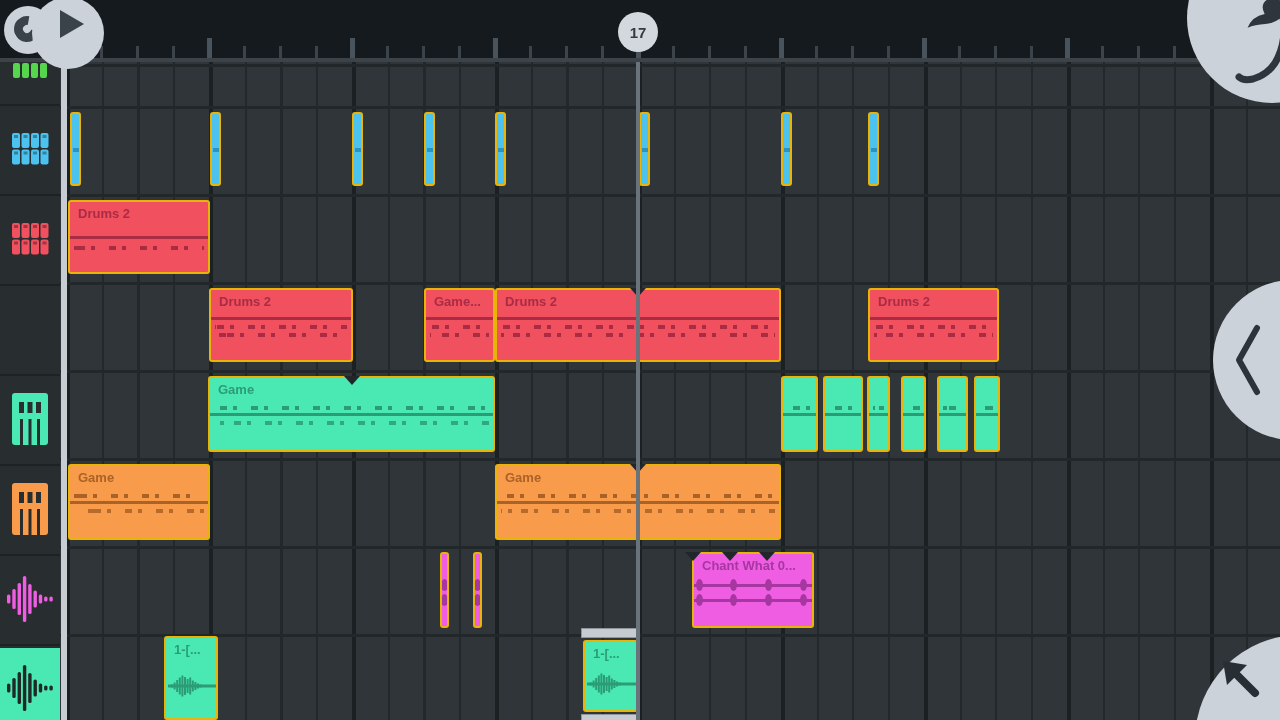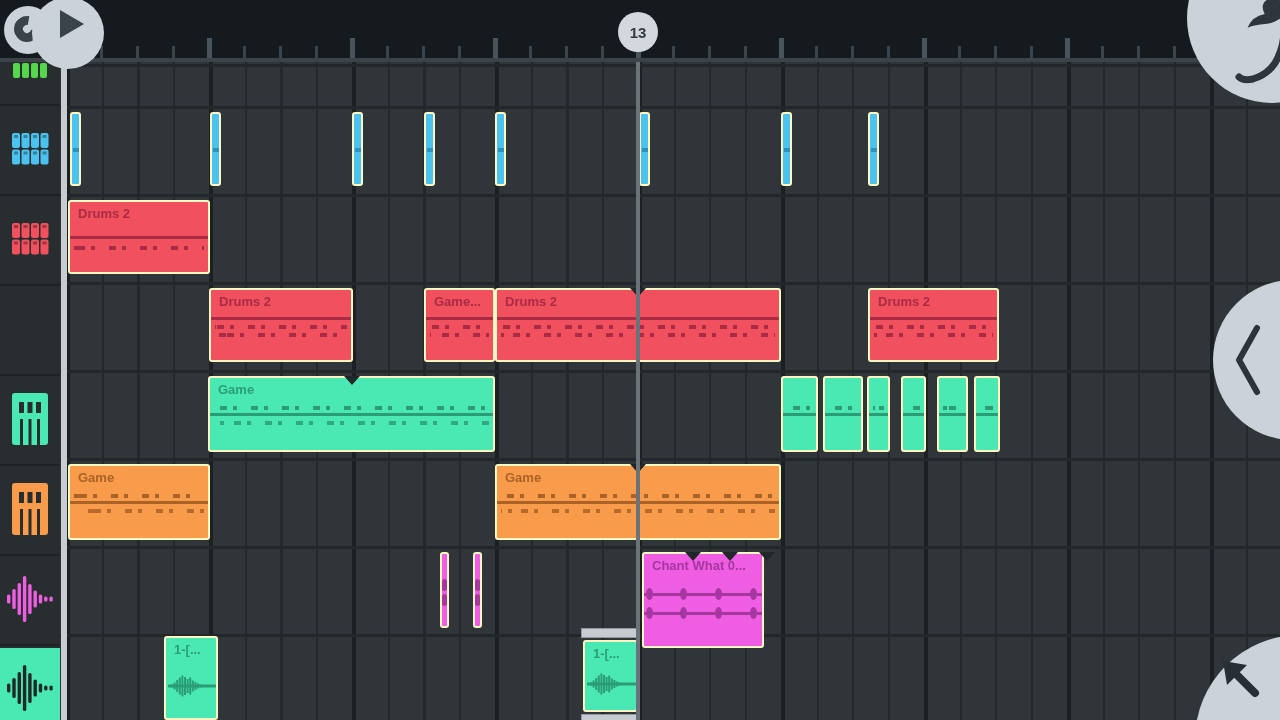--- a/index.html
+++ b/index.html
@@ -29,21 +29,21 @@
   .trackcell.selected{background:#4ae9b4;}
 
   
   #startline{position:absolute;left:61px;top:62px;width:6px;height:658px;background:#c7ccd2;z-index:10;}
   #playhead{position:absolute;left:636px;top:50px;width:4px;height:670px;background:#6b737a;z-index:20;}
   #barbadge{position:absolute;left:618px;top:12px;width:40px;height:40px;border-radius:50%;
     background:#d3d8de;color:#343a41;font-size:15px;font-weight:bold;
     display:flex;align-items:center;justify-content:center;z-index:45;}
 
   
-  .clip{position:absolute;border:2px solid #fef9c3;border-radius:3px;z-index:5;overflow:hidden;}
+  .clip{position:absolute;border:2px solid #eab308;border-radius:3px;z-index:5;overflow:hidden;}
   .clip .label{position:absolute;left:8px;top:4px;font-size:13px;font-weight:bold;white-space:nowrap;}
   .clip .sep{position:absolute;left:0;width:100%;height:3px;}
   .clip .noterow{position:absolute;left:4px;right:4px;height:4px;}
   .clip .mline{position:absolute;left:0;width:100%;height:3px;}
   .marker{position:absolute;width:0;height:0;border-left:8px solid transparent;border-right:8px solid transparent;
     border-top:9px solid #20262a;z-index:6;}
   .handlebar{position:absolute;background:#c7ccd2;border:1px solid #8f969c;z-index:7;}
   .blob{position:absolute;width:7px;height:12px;border-radius:50%;}
 
   
@@ -101,21 +101,21 @@
         <div class="tick major" style="left: 1064.5px;"></div>
         <div class="tick" style="left: 1101.25px;"></div>
         <div class="tick" style="left: 1137px;"></div>
         <div class="tick" style="left: 1172.75px;"></div>
         <div class="tick major" style="left: 1207.5px;"></div>
         <div class="tick" style="left: 1244.25px;"></div>
       </div>
   </div>
 
   <div id="playhead"></div>
-  <div id="barbadge">13</div>
+  <div id="barbadge">17</div>
 
   <div id="sidebar">
       <div class="trackcell" style="top: 0px; height: 44px; align-items: flex-start;">
         <div><svg width="40" height="17" viewBox="0 0 40 17">
             <rect x="3" y="1" width="7" height="15" rx="2" fill="#55d64d"></rect>
             <rect x="12" y="1" width="7" height="15" rx="2" fill="#55d64d"></rect>
             <rect x="21" y="1" width="7" height="15" rx="2" fill="#55d64d"></rect>
             <rect x="30" y="1" width="7" height="15" rx="2" fill="#55d64d"></rect>
           </svg></div>
       </div>
@@ -313,21 +313,21 @@
         <div class="blob" style="background: rgb(166, 54, 160); left: -1px; top: calc(42% - 5px);"></div>
         <div class="blob" style="background: rgb(166, 54, 160); left: -1px; top: calc(63% - 5px);"></div>
       </div>
       <div class="clip" style="left: 473px; top: 552px; width: 9px; height: 76px; background: rgb(239, 94, 226);">
         <div class="blob" style="background: rgb(166, 54, 160); left: -1px; top: calc(42% - 5px);"></div>
         <div class="blob" style="background: rgb(166, 54, 160); left: -1px; top: calc(63% - 5px);"></div>
       </div>
       <div class="marker" style="left: 685px; top: 552px;"></div>
       <div class="marker" style="left: 722px; top: 552px;"></div>
       <div class="marker" style="left: 759px; top: 552px;"></div>
-      <div class="clip" style="left: 642px; top: 552px; width: 122px; height: 96px; background: rgb(239, 94, 226);">
+      <div class="clip" style="left: 692px; top: 552px; width: 122px; height: 76px; background: rgb(239, 94, 226);">
         <div class="label" style="color: rgb(166, 54, 160);">Chant What 0...</div>
         <div class="mline" style="top: 42%; background: rgb(166, 54, 160);"></div>
         <div class="blob" style="background: rgb(166, 54, 160); left: 2px; top: calc(42% - 5px);"></div>
         <div class="blob" style="background: rgb(166, 54, 160); left: 36px; top: calc(42% - 5px);"></div>
         <div class="blob" style="background: rgb(166, 54, 160); left: 71px; top: calc(42% - 5px);"></div>
         <div class="blob" style="background: rgb(166, 54, 160); left: 106px; top: calc(42% - 5px);"></div>
         <div class="mline" style="top: 63%; background: rgb(166, 54, 160);"></div>
         <div class="blob" style="background: rgb(166, 54, 160); left: 2px; top: calc(63% - 5px);"></div>
         <div class="blob" style="background: rgb(166, 54, 160); left: 36px; top: calc(63% - 5px);"></div>
         <div class="blob" style="background: rgb(166, 54, 160); left: 71px; top: calc(63% - 5px);"></div>

